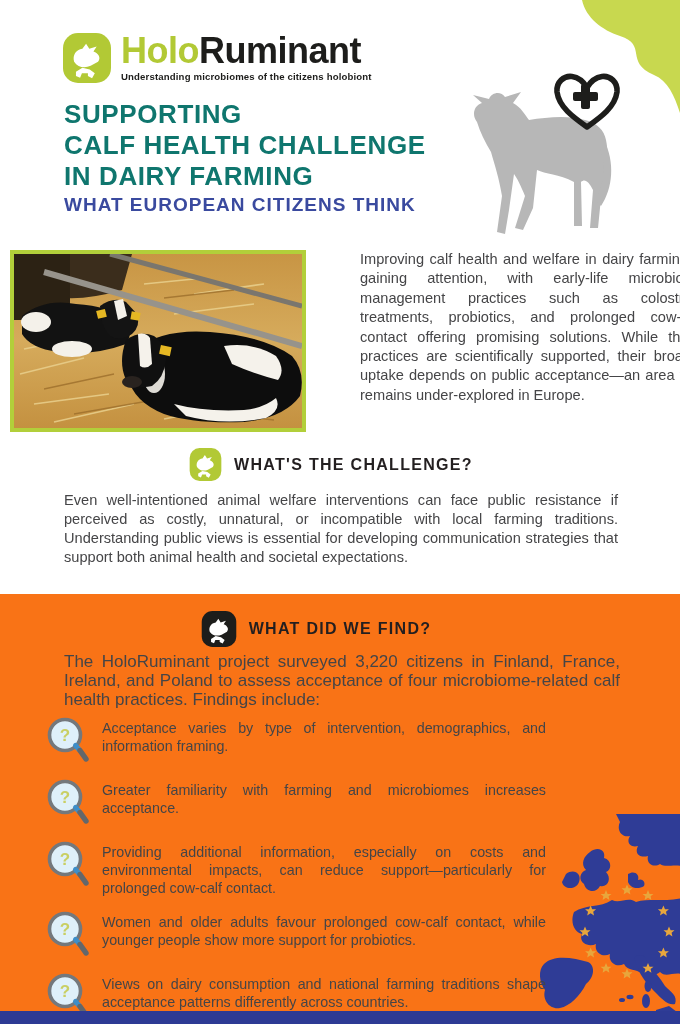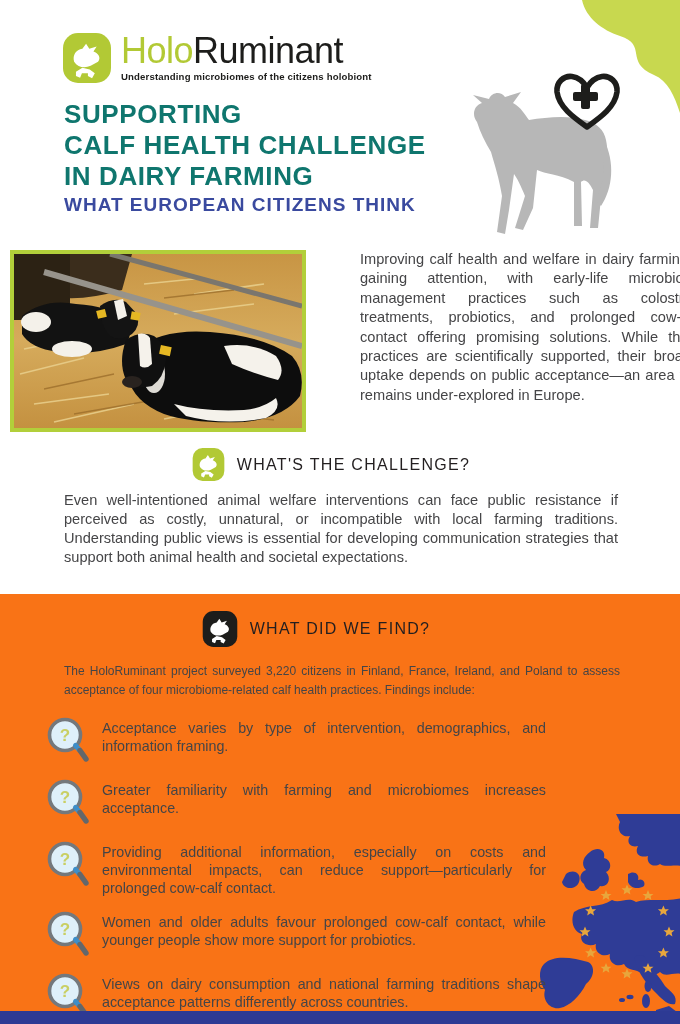--- a/index.html
+++ b/index.html
@@ -7,47 +7,47 @@
   .page{
     position:relative;width:680px;height:1024px;margin:0 auto;
     background:#ffffff;overflow:hidden;
     font-family:"Liberation Sans",sans-serif;color:#454547;
   }
   
   .blob{position:absolute;top:0;right:0;width:114px;height:116px;}
   .logo-row{position:absolute;left:62px;top:32px;display:flex;align-items:flex-start;}
   .logo-mark{width:50px;height:52px;flex:0 0 auto;}
   .logo-text{margin-left:9px;}
-  .wordmark{font-size:36px;line-height:38px;font-weight:normal;letter-spacing:-0.5px;}
+  .wordmark{font-size:36px;line-height:38px;font-weight:bold;letter-spacing:-0.5px;}
   .wordmark .holo{color:#b2c935;}
   .wordmark .ruminant{color:#1d1d1b;}
   .tagline{font-size:9.6px;font-weight:bold;color:#1d1d1b;letter-spacing:0.15px;margin-top:1px;}
   .title{position:absolute;left:64px;top:99px;font-size:26px;line-height:31px;
     font-weight:bold;letter-spacing:0.6px;color:#0f766e;}
   .subtitle{position:absolute;left:64px;top:194px;font-size:19px;font-weight:bold;
     letter-spacing:1px;color:#3a4a9f;}
   .hero-calf{position:absolute;left:446px;top:76px;width:202px;height:168px;}
   .hero-heart{position:absolute;left:551px;top:72px;width:72px;height:62px;}
   
   .photo{position:absolute;left:10px;top:250px;width:288px;height:174px;
     border:4px solid #b2cf3a;background:#c99c4c;}
   .photo svg{display:block;width:100%;height:100%;}
   .intro-par{position:absolute;left:324px;top:250px;width:344px;
     font-size:14.6px;line-height:19.4px;text-align:justify;margin-left:36px;}
   
   .sec-head{position:absolute;left:0;width:100%;display:flex;align-items:center;justify-content:center;}
-  .sec-head .txt{font-size:16px;font-weight:normal;letter-spacing:1.3px;color:#231f20;margin-left:12px;}
+  .sec-head .txt{font-size:16px;font-weight:bold;letter-spacing:1.3px;color:#231f20;margin-left:12px;}
   .challenge-head{top:447px;transform:translateX(-9px);}
   .challenge-par{position:absolute;left:64px;top:491px;width:554px;
     font-size:14.6px;line-height:19px;text-align:justify;}
   
   .findings{position:absolute;left:0;top:594px;width:680px;height:418px;background:#f97316;}
   .find-head{top:16px;transform:translateX(-24px);position:absolute;}
-  .find-par{position:absolute;left:64px;top:68px;width:556px;
-    font-size:12px;line-height:19px;text-align:justify;}
+  .find-par{position:absolute;left:64px;top:58px;width:556px;
+    font-size:17px;line-height:19px;text-align:justify;}
   .find-list{position:absolute;left:46px;top:122px;width:502px;}
   .find-item{display:flex;align-items:flex-start;margin-bottom:12px;}
   .find-item .mag{width:46px;height:50px;flex:0 0 auto;}
   .find-item .itxt{margin-left:10px;width:444px;font-size:14.3px;line-height:18.2px;
     text-align:justify;padding-top:3px;}
   .eu-map{position:absolute;right:-2px;bottom:0;width:150px;height:198px;}
   
   .footer-bar{position:absolute;left:0;bottom:0;width:100%;height:13px;background:#2d3a94;}
 </style>
 </head>

